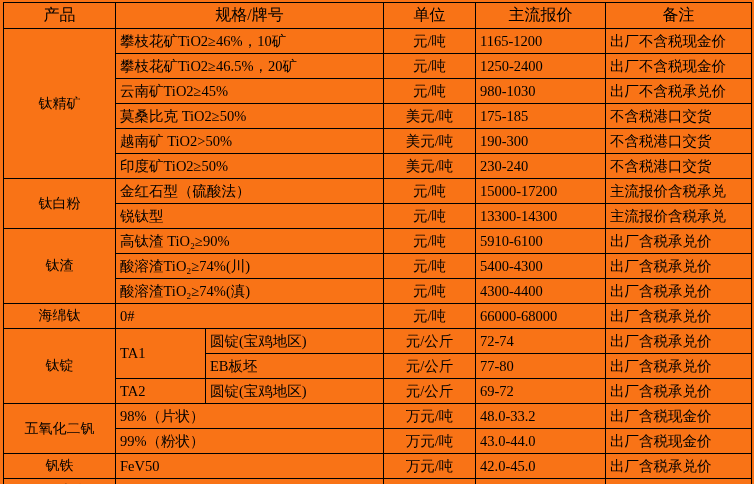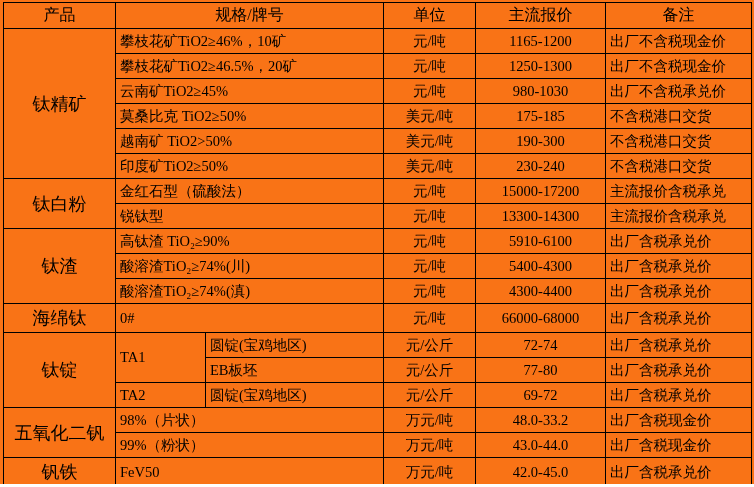--- a/index.html
+++ b/index.html
@@ -38,26 +38,26 @@
   }
   .hdr {
     text-align: center;
     font-weight: bold;
     font-size: 16px;
     height: 30px;
   }
   .cat {
     text-align: center;
     font-weight: bold;
-    font-size: 18px;
+    font-size: 14px;
     margin-top: 44px;
   }
   .sub { text-align: left; }
   .unit { text-align: center; margin-top: 20px; }
-  .price { text-align: center; padding-left: 5px; margin-left: 18px; }
+  .price { text-align: left; padding-left: 5px; margin-left: 18px; }
   .note { text-align: left; padding-left: 6px; }
   
   col.c-prod { width: 112px; }
   col.c-spec1 { width: 90px; }
   col.c-spec2 { width: 178px; }
   col.c-unit { width: 92px; }
   col.c-price { width: 130px; }
   col.c-note { width: 146px; }
 </style>
 </head>
@@ -86,21 +86,21 @@
         <tr>
           <td class="cat" rowspan="6">钛精矿</td>
           <td class="sub" colspan="2">攀枝花矿TiO2≥46%，10矿</td>
           <td class="unit">元/吨</td>
           <td class="price">1165-1200</td>
           <td class="note">出厂不含税现金价</td>
         </tr>
         <tr>
           <td class="sub" colspan="2">攀枝花矿TiO2≥46.5%，20矿</td>
           <td class="unit">元/吨</td>
-          <td class="price">1250-1300</td>
+          <td class="price">1250-2400</td>
           <td class="note">出厂不含税现金价</td>
         </tr>
         <tr>
           <td class="sub" colspan="2">云南矿TiO2≥45%</td>
           <td class="unit">元/吨</td>
           <td class="price">980-1030</td>
           <td class="note">出厂不含税承兑价</td>
         </tr>
         <tr>
           <td class="sub" colspan="2">莫桑比克 TiO2≥50%</td>

